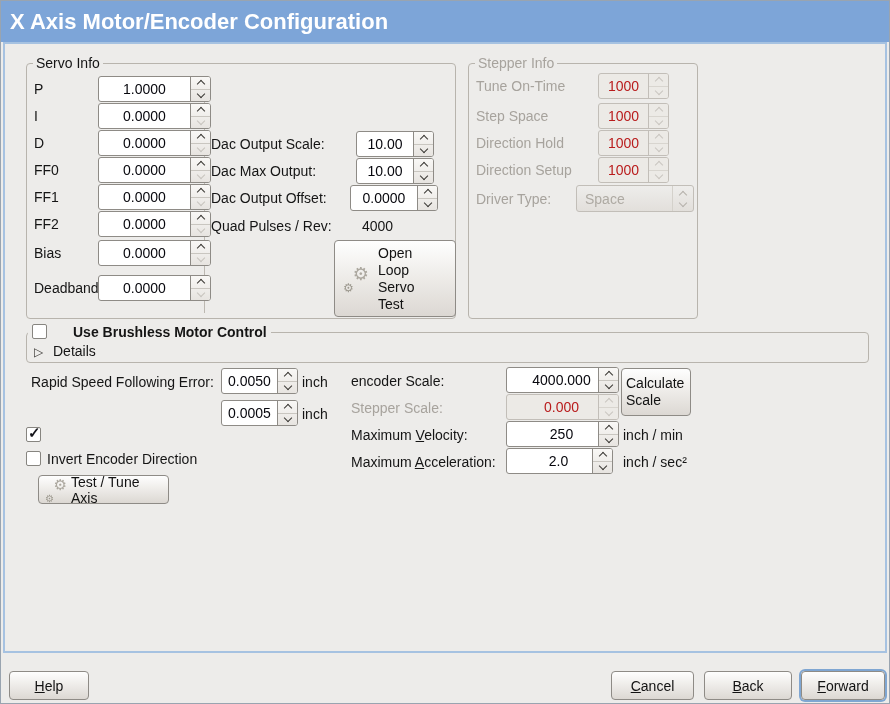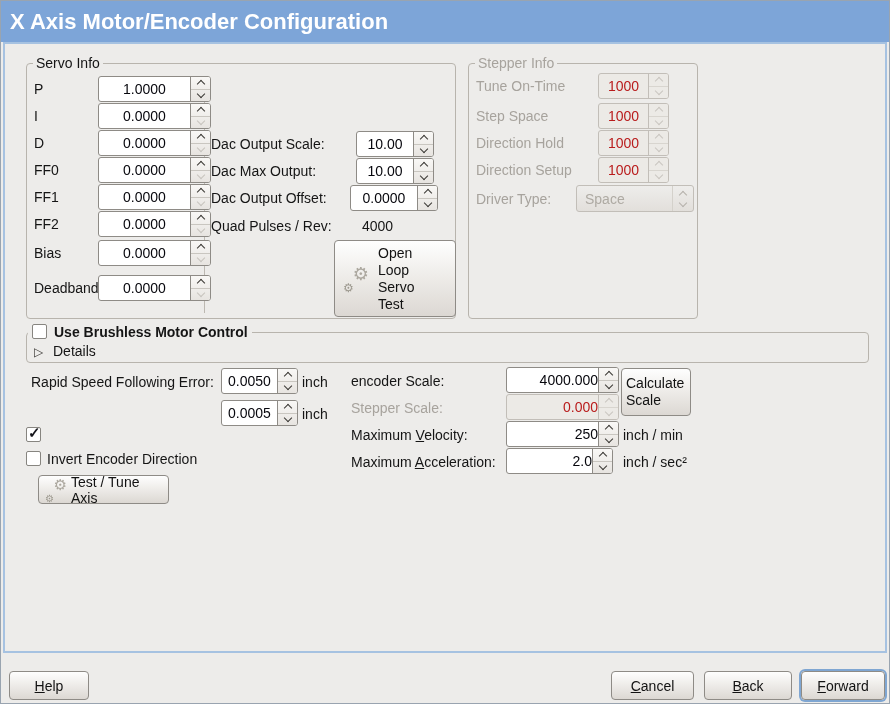--- a/index.html
+++ b/index.html
@@ -19,21 +19,21 @@
   }
   .frame{position:absolute;border:1px solid #b8b4ad;border-radius:4px;box-sizing:border-box;}
   .legend{position:absolute;background:#edecea;padding:0 3px;line-height:15px;white-space:nowrap;}
   .lbl{position:absolute;line-height:16px;white-space:nowrap;}
   .dis{color:#a7a39d;}
   .vsep{position:absolute;width:1px;background:#bcb8b1;}
 
   .spinbox{position:absolute;height:26px;background:#fff;border:1px solid #8e8b86;
     border-radius:3px;box-sizing:border-box;display:flex;overflow:hidden;}
   .spin-val{flex:1;text-align:center;line-height:24px;font-size:14px;color:#06060c;overflow:hidden;}
-  .spin-val.left{text-align:right;padding-left:18px;}
+  .spin-val.left{text-align:center;padding-left:18px;}
   .spin-btns{width:19px;border-left:1px solid #8e8b86;display:flex;flex-direction:column;
     background:linear-gradient(#f9f8f6,#e7e4e0);}
   .spin-up,.spin-down{flex:1;display:flex;align-items:center;justify-content:center;}
   .spin-up{border-bottom:1px solid #c9c6c0;}
   .cv{width:5px;height:5px;border-left:1.6px solid #3a3834;border-top:1.6px solid #3a3834;display:block;}
   .spin-up .cv{transform:rotate(45deg);margin-top:3px;}
   .spin-down .cv{transform:rotate(225deg);margin-bottom:3px;}
   .dimdown .spin-down .cv{border-color:#c7c4be;}
   .spinbox.disabled{background:#eceae6;border-color:#c2beb8;}
   .spinbox.disabled .spin-val{color:#b91c1c;}
@@ -54,21 +54,21 @@
     align-items:center;justify-content:center;gap:2px;border-left:1px solid #d4d1cb;}
   .combo-arrows .cv{border-color:#b5b1ab;}
   .combo-arrows .cvu{transform:rotate(45deg);}
   .combo-arrows .cvd{transform:rotate(225deg);}
 
   .checkbox{position:absolute;width:15px;height:15px;background:#fff;border:1px solid #878580;
     border-radius:2px;box-sizing:border-box;}
   .checkbox .check{position:absolute;left:1px;top:-4px;font-size:15px;font-weight:bold;color:#14141a;}
   .hl-label{position:absolute;background:#c7d9ee;border:1px solid #97b2d2;border-radius:3px;
     line-height:19px;padding:0 4px;white-space:nowrap;}
-  .bold{font-weight:bold;}
+  .bold{font-weight:bold;margin-left:19px;}
   .chk-row-bg{position:absolute;background:#edecea;padding:0 4px;display:flex;align-items:center;gap:7px;height:17px;}
   .expander-tri{font-size:12px;color:#3d3b38;line-height:14px;}
 
   .gears{position:relative;width:26px;height:26px;display:inline-block;flex:none;}
   .gears .g1{position:absolute;right:0;top:-3px;font-size:18px;color:#aca89f;}
   .gears .g2{position:absolute;left:0;bottom:-3px;font-size:12px;color:#9d998f;}
 
   .btn-multiline{white-space:normal;text-align:left;line-height:17px;}
 </style>
 </head>

